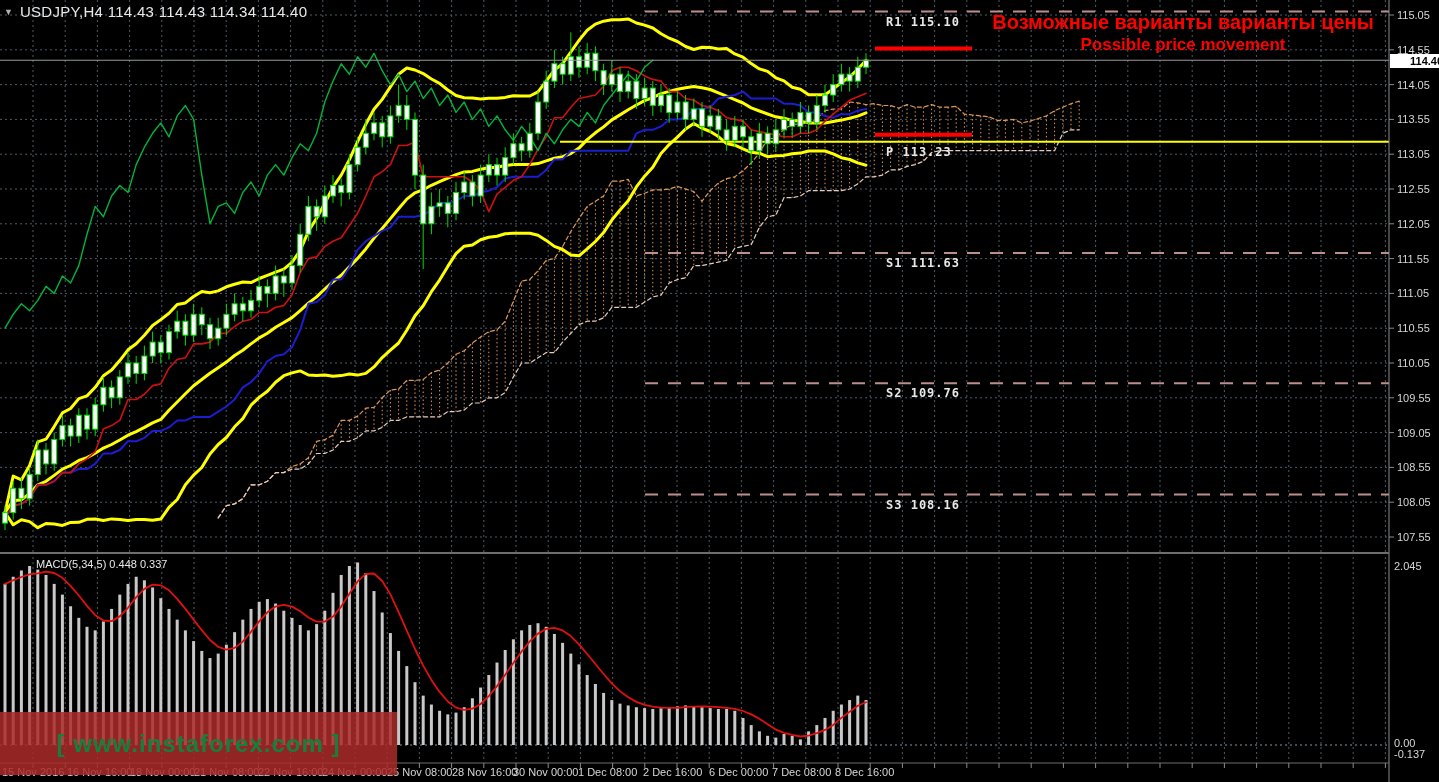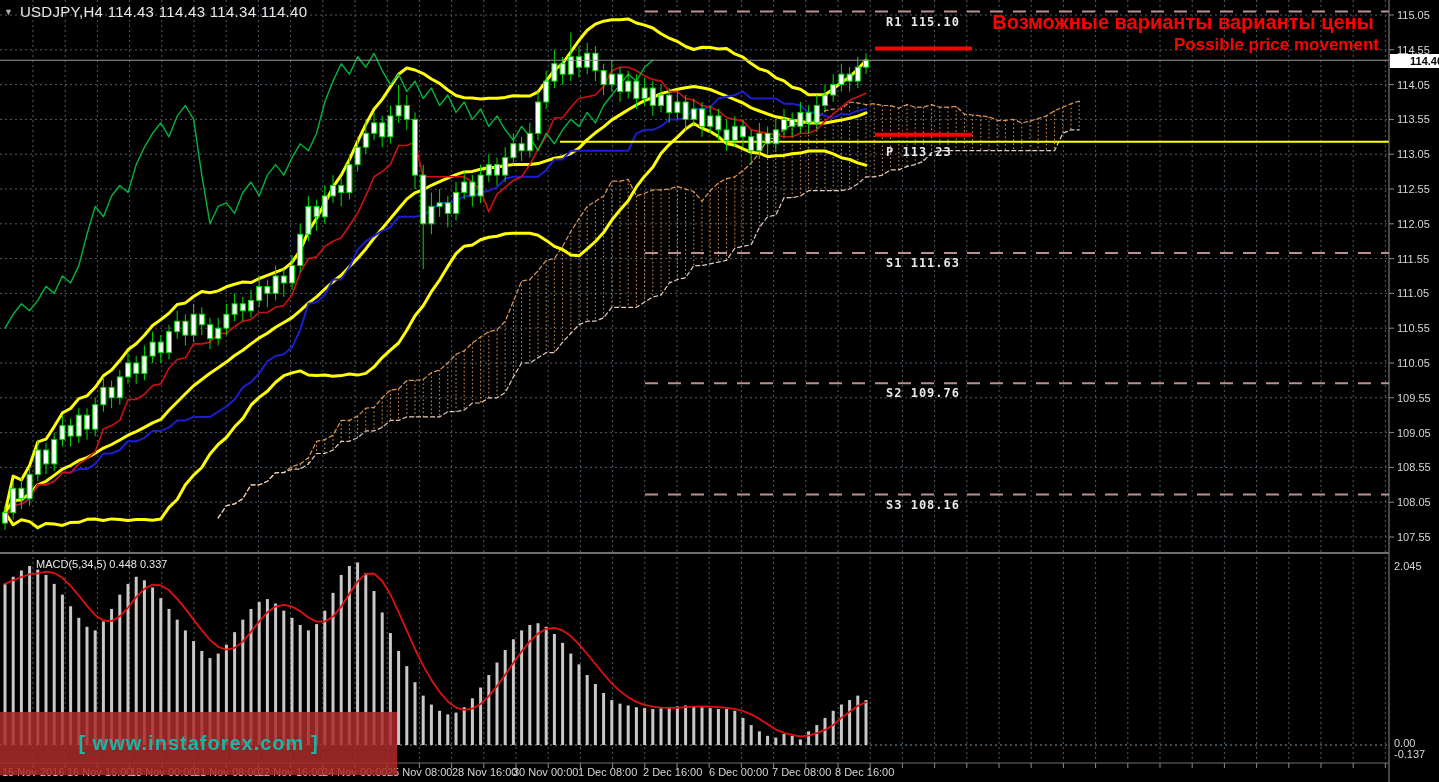--- a/index.html
+++ b/index.html
@@ -5,24 +5,24 @@
   html,body{margin:0;padding:0;background:#000;}
   .chart-window{position:relative;width:1439px;height:782px;background:#000;overflow:hidden;
     font-family:"Liberation Sans",sans-serif;}
   svg{position:absolute;left:0;top:0;}
   .titlebar{position:absolute;left:4px;top:3px;display:flex;align-items:center;gap:7px;z-index:5;}
   .tri{color:#b0b0b0;font-size:9px;line-height:10px;cursor:pointer;}
   .title-text{color:#e8e8e8;font-size:15px;letter-spacing:.3px;}
   .macd-label{position:absolute;left:8px;top:558px;color:#e8e8e8;font-size:11px;z-index:5;padding-left:28px;}
   .notes{position:absolute;left:987px;top:11px;width:392px;text-align:center;z-index:6;}
   .note-ru{color:#ff0000;font-size:20px;font-weight:bold;white-space:nowrap;}
-  .note-en{color:#ff0000;font-size:17px;font-weight:bold;margin-top:1px;text-align:right;}
+  .note-en{color:#ff0000;font-size:17px;font-weight:bold;margin-top:1px;}
   .watermark{position:absolute;left:0;top:712px;width:397px;height:63px;background:rgba(172,42,42,.85);
     display:flex;align-items:center;justify-content:center;z-index:4;}
-  .watermark span{color:#14b8a6;font-size:20px;font-weight:bold;letter-spacing:1px;}
+  .watermark span{color:#15803d;font-size:24px;font-weight:bold;letter-spacing:1px;}
   .price-tag{position:absolute;left:1390px;top:54px;width:49px;height:14px;background:#ffffff;color:#000;
     font-size:11px;font-weight:bold;text-align:left;padding-left:20px;line-height:14px;z-index:6;box-sizing:border-box;}
 </style>
 </head>
 <body>
 
 <div class="chart-window">
   <svg id="chart-svg" width="1439" height="782">
     <g id="g-grid">
         <line x1="0" y1="15" x2="1389" y2="15" stroke="#4e5c68" stroke-width="1" stroke-dasharray="2 3"></line>

